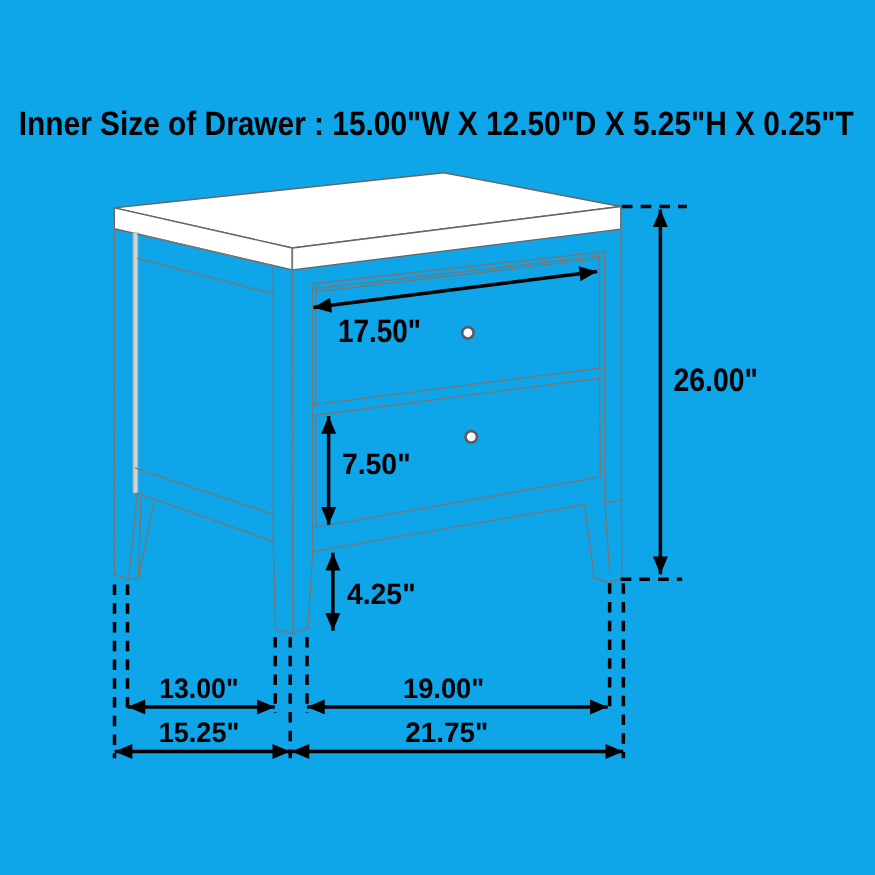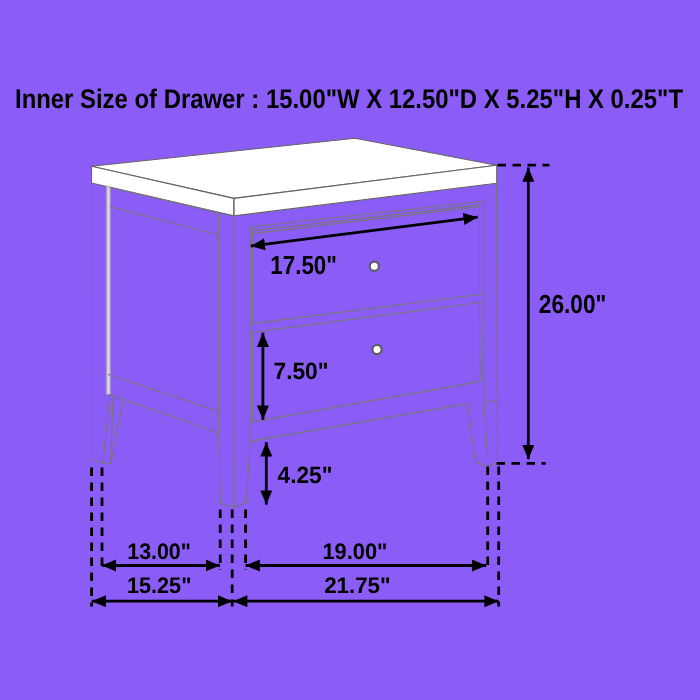--- a/index.html
+++ b/index.html
@@ -1,16 +1,16 @@
 <!DOCTYPE html>
 <html><head>
 <meta charset="utf-8">
 <style>
   html,body{margin:0;padding:0;background:#ffffff;}
-  #page{width:700px;height:700px;position:relative;background:#8b5cf6;overflow:hidden;will-change:transform;transform:translateZ(0);}
+  #page{width:700px;height:700px;position:relative;background:#0ea5e9;overflow:hidden;will-change:transform;transform:translateZ(0);}
   text{font-family:"Liberation Sans", sans-serif;font-weight:bold;fill:#000000;text-rendering:geometricPrecision;}
 </style>
 </head>
 <body>
 <div id="page">
 <svg width="700" height="700" viewBox="0 0 700 700" xmlns="http://www.w3.org/2000/svg">
 <defs>
 <marker id="ah" markerUnits="userSpaceOnUse" markerWidth="15.5" markerHeight="12.5" refX="14.4" refY="6" orient="auto-start-reverse">
   <path d="M0.2,0 L14.4,6 L0.2,12 z" fill="#000000"></path>
 </marker>

